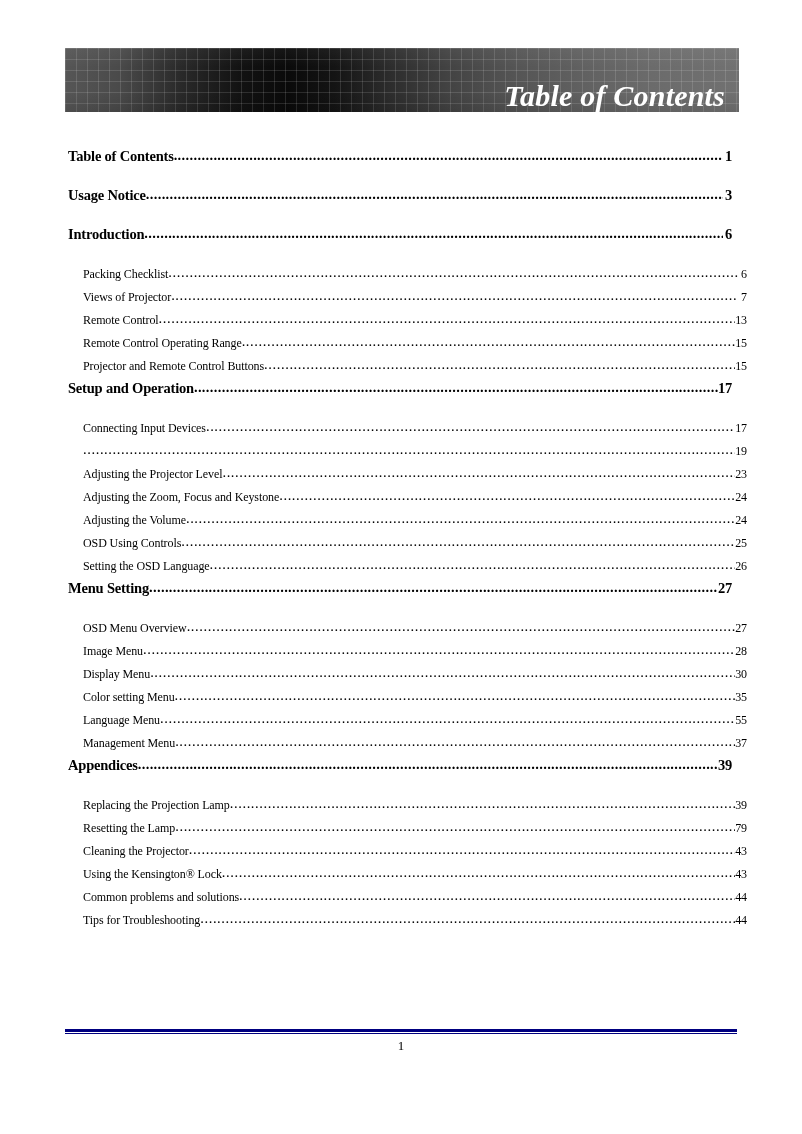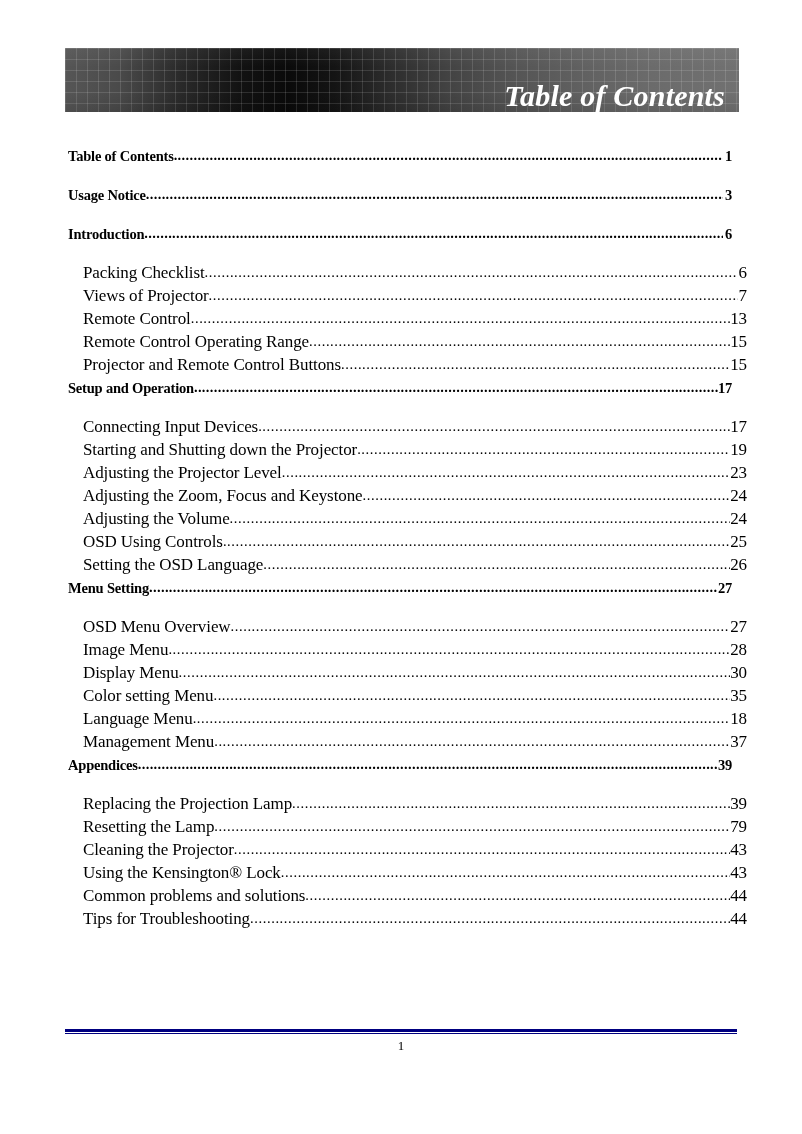--- a/index.html
+++ b/index.html
@@ -98,21 +98,21 @@
     height: 39px;
     line-height: 18px;
     padding-left: 0px;
     letter-spacing: -0.2px;
   }
   .lvl1.first { height: 39px; }
 
   
   .lvl2 {
     font-weight: 400;
-    font-size: 17px;
+    font-size: 12px;
     height: 23px;
     line-height: 18px;
     padding-left: 15px;
     letter-spacing: -0.1px;
   }
 
   .toc-label {
     flex: 0 0 auto;
   }
   .toc-leader {
@@ -219,21 +219,20 @@
       <span class="toc-label">Setup and Operation</span>
       <span class="toc-leader"></span>
       <span class="toc-page">17</span>
     </div>
     <div class="toc-row lvl2">
       <span class="toc-label">Connecting Input Devices</span>
       <span class="toc-leader"></span>
       <span class="toc-page">17</span>
     </div>
     <div class="toc-row lvl2">
-      <span class="toc-label">Starting and Shutting down the Projector </span>
       <span class="toc-leader"></span>
       <span class="toc-page">19</span>
     </div>
     <div class="toc-row lvl2">
       <span class="toc-label">Adjusting the Projector Level </span>
       <span class="toc-leader"></span>
       <span class="toc-page">23</span>
     </div>
     <div class="toc-row lvl2">
       <span class="toc-label">Adjusting the Zoom, Focus and Keystone</span>
@@ -276,21 +275,21 @@
       <span class="toc-page">30</span>
     </div>
     <div class="toc-row lvl2">
       <span class="toc-label">Color setting Menu </span>
       <span class="toc-leader"></span>
       <span class="toc-page">35</span>
     </div>
     <div class="toc-row lvl2">
       <span class="toc-label">Language Menu </span>
       <span class="toc-leader"></span>
-      <span class="toc-page">18</span>
+      <span class="toc-page">55</span>
     </div>
     <div class="toc-row lvl2">
       <span class="toc-label">Management Menu </span>
       <span class="toc-leader"></span>
       <span class="toc-page">37</span>
     </div>
     <div class="toc-row lvl1">
       <span class="toc-label">Appendices</span>
       <span class="toc-leader"></span>
       <span class="toc-page">39</span>

